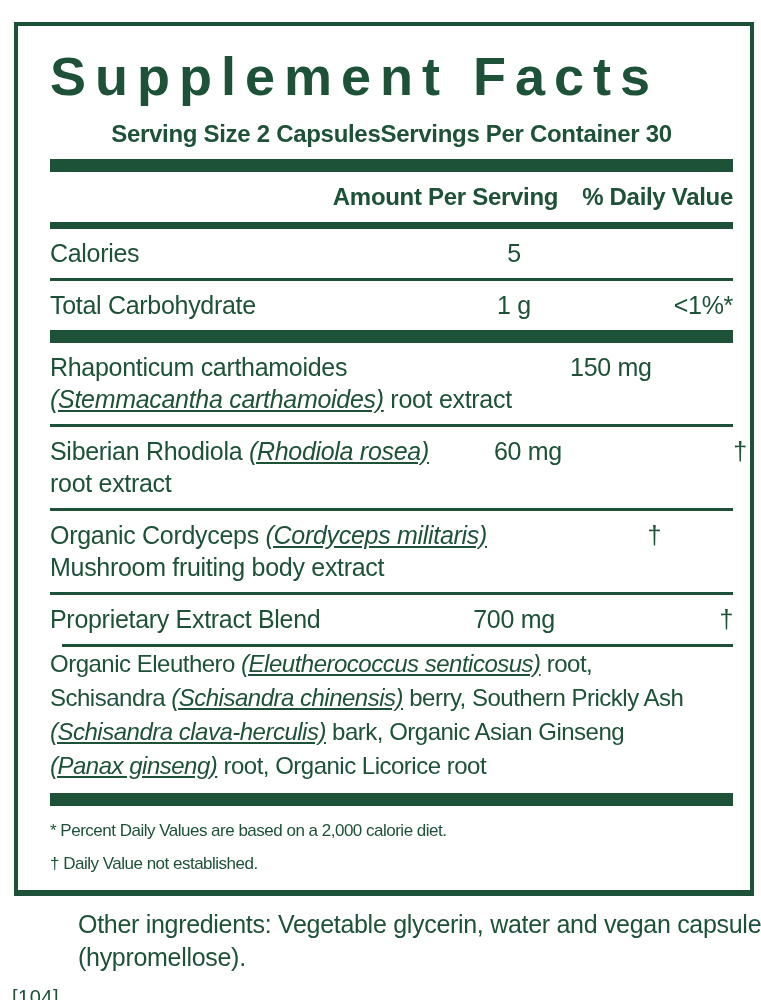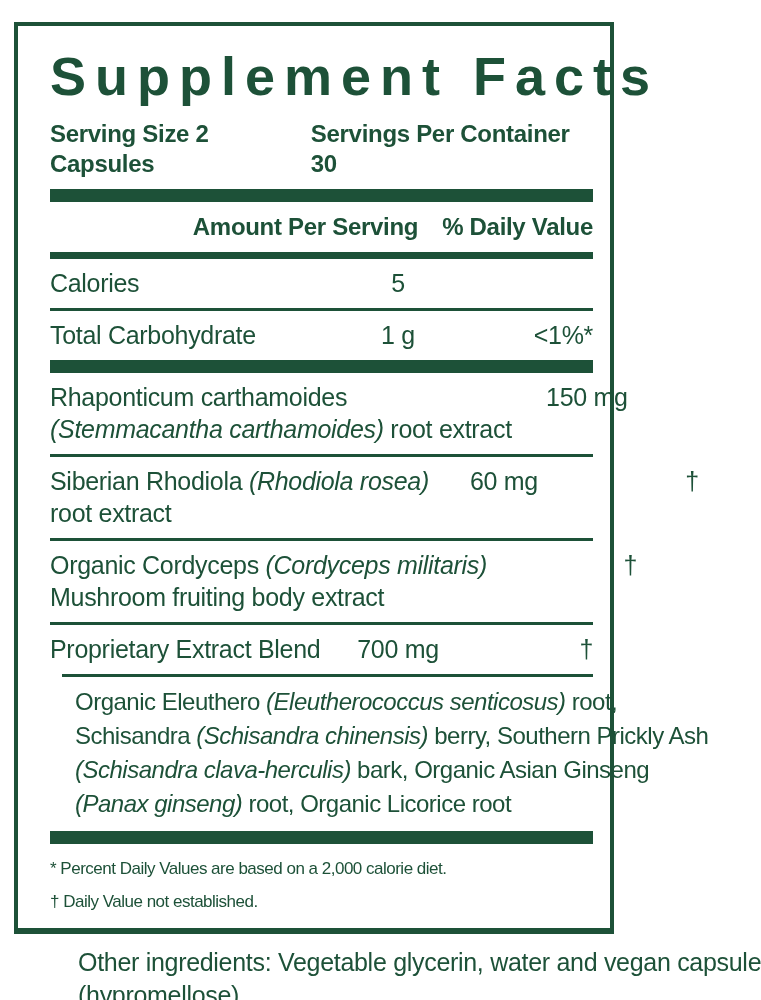--- a/index.html
+++ b/index.html
@@ -5,21 +5,21 @@
   :root { --green: #1d5138; --bg: #ffffff; }
   * { box-sizing: border-box; margin: 0; padding: 0; }
   body {
     width: 761px; height: 1000px; background: var(--bg);
     font-family: "Liberation Sans", "DejaVu Sans", sans-serif;
     color: var(--green); overflow: hidden;
   }
   .page { position: relative; width: 761px; height: 1000px; }
 
   .facts-box {
-    margin: 22px 0 0 14px; width: 600px;
+    margin: 22px 0 0 14px; width: 740px;
     border: 4px solid var(--green); border-bottom-width: 6px;
     padding: 12px 17px 0 32px;
   }
   .title {
     margin-top: 10px; font-size: 54px; font-weight: bold;
     letter-spacing: 9px; line-height: 1.05; white-space: nowrap;
   }
   .serving-row {
     margin-top: 14px; display: flex; justify-content: center;
     font-size: 24px; font-weight: bold; line-height: 30px; letter-spacing: -0.3px;
@@ -29,31 +29,31 @@
   .bar.thick.after-serving { margin-top: 10px; }
   .bar.medium { height: 7px; }
   .col-headers {
     display: flex; justify-content: flex-end; gap: 24px;
     padding: 10px 0; font-size: 24px; font-weight: bold;
     line-height: 30px; letter-spacing: -0.3px;
   }
   .row {
     display: grid; grid-template-columns: 1fr 150px 120px;
     align-items: start; padding: 8px 0 9px;
-    font-size: 25px; line-height: 32px; letter-spacing: -0.3px;
+    font-size: 25px; line-height: 32px; letter-spacing: -0.3px; gap: 24px;
   }
   .c-name .nline { white-space: nowrap; }
   .c-amt { text-align: center; }
   .c-dv  { text-align: right; }
-  .it { font-style: italic; }
+  .it { font-style: italic; text-decoration: underline; }
   .sepline { height: 3px; background: var(--green); }
   .sepline.indent { margin-left: 12px; width: calc(100% - 12px); }
   .sepbar { height: 13px; background: var(--green); }
   .blend {
-    margin-left: 25px; padding: 8px 0 10px;
+    padding: 0 0 10px;
     font-size: 24px; line-height: 34px; letter-spacing: -0.5px;
   }
   .blend .nline { white-space: nowrap; }
   .footnotes { padding: 8px 0 10px; font-size: 17px; line-height: 33px; letter-spacing: -0.5px; }
   .other {
     margin: 12px 0 0 78px; font-size: 25px; line-height: 33px; letter-spacing: -0.3px;
   }
   .other .nline { white-space: nowrap; }
   .ref { margin: 12px 0 0 12px; font-size: 20px; letter-spacing: 0.5px; }
 </style>

